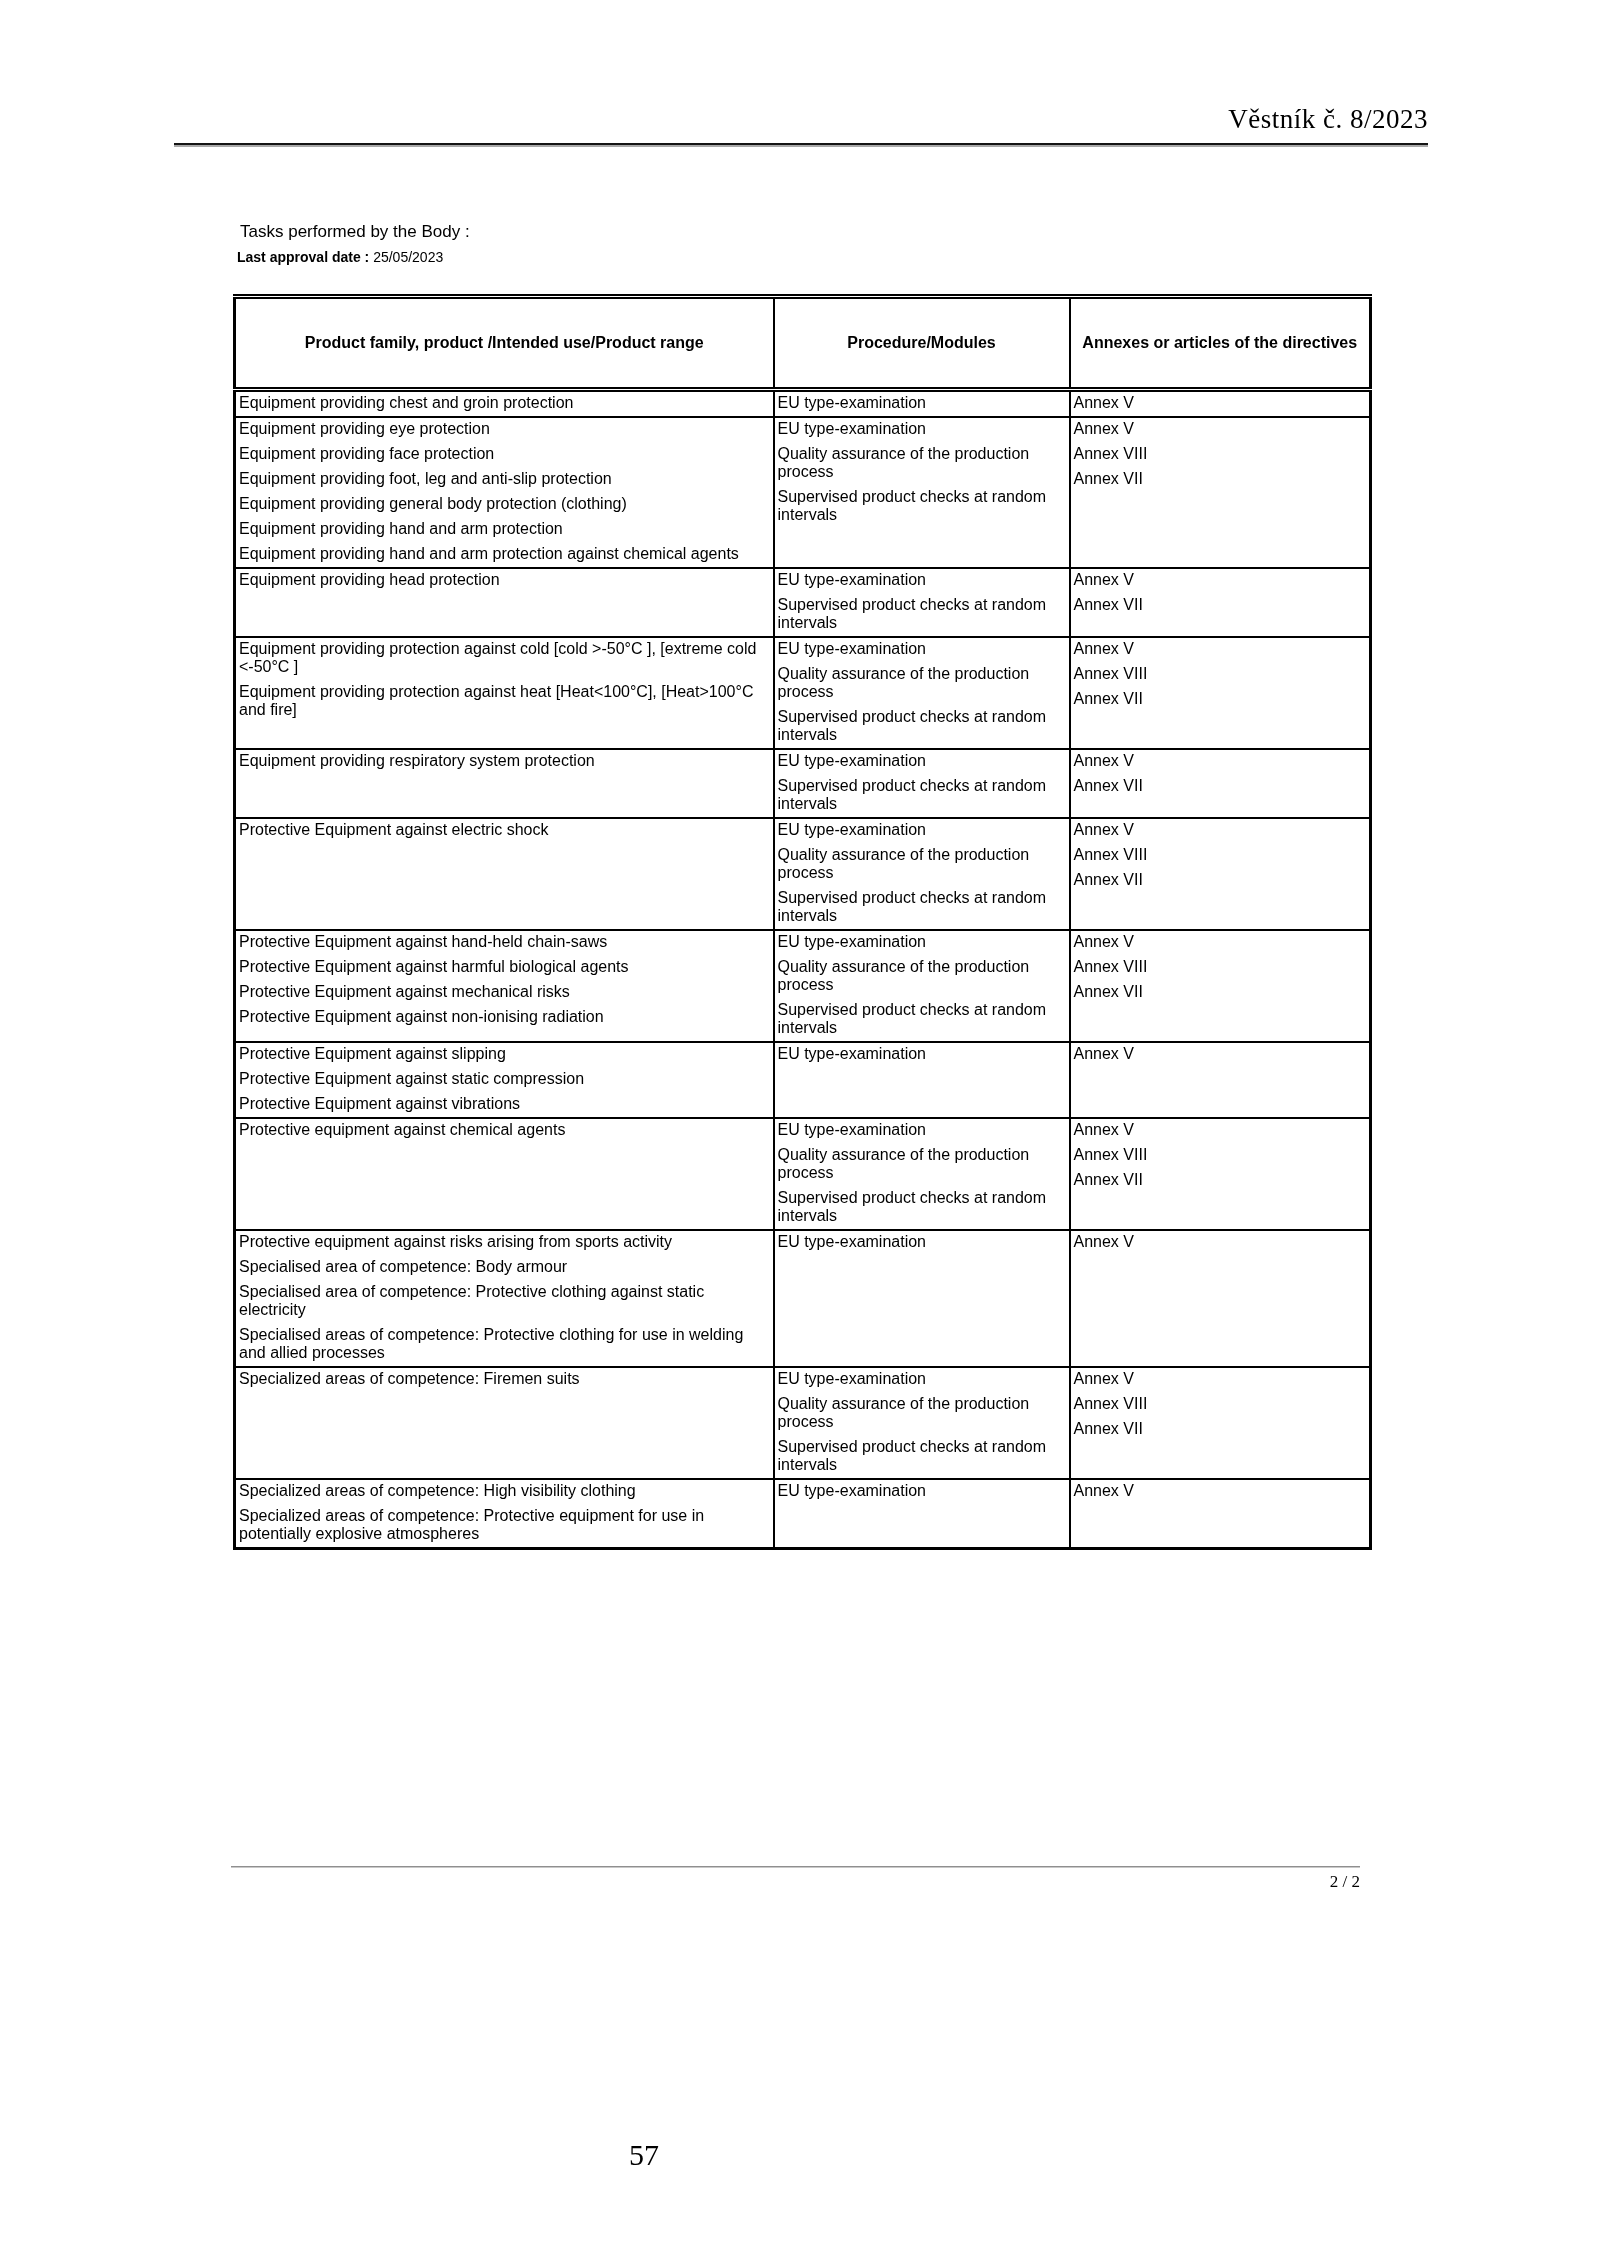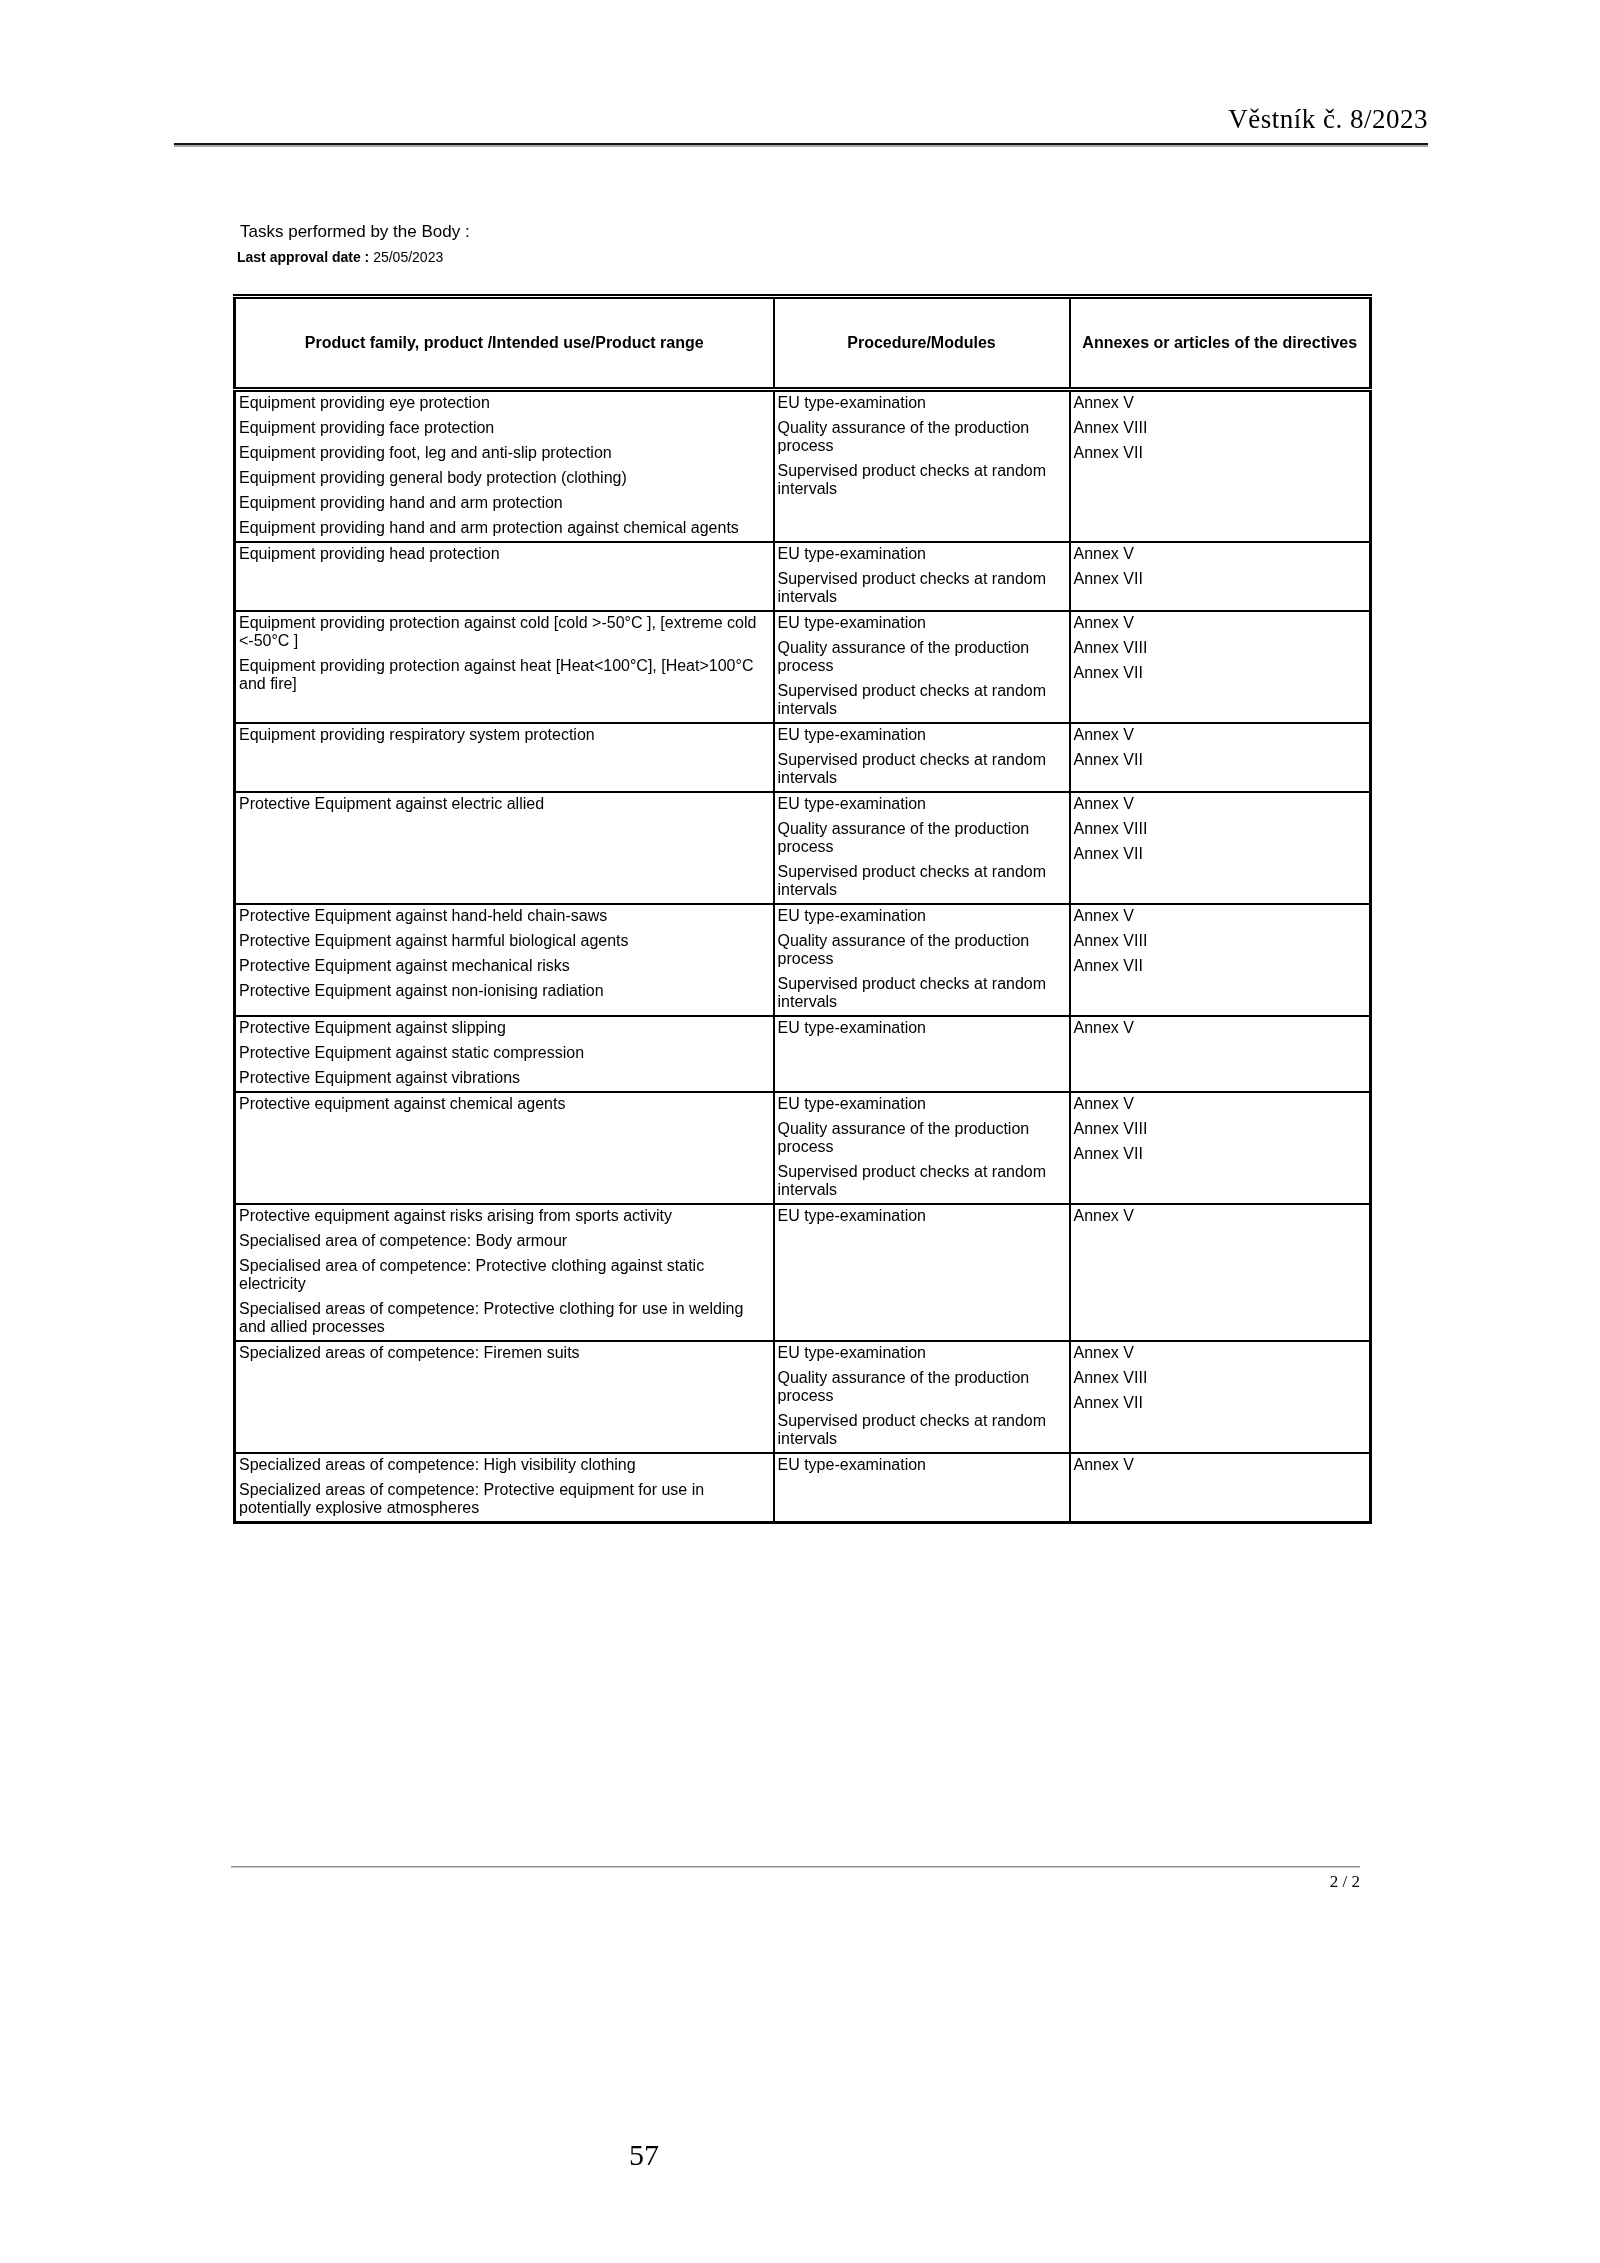--- a/index.html
+++ b/index.html
@@ -86,20 +86,31 @@
     <thead>
       <tr>
         <th>Product family, product /Intended use/Product range</th>
         <th>Procedure/Modules</th>
         <th>Annexes or articles of the directives</th>
       </tr>
     </thead>
     <tbody id="rows">
         <tr>
           <td>
+            <p>Equipment providing chest and groin protection</p>
+          </td>
+          <td>
+            <p>EU type-examination</p>
+          </td>
+          <td>
+            <p>Annex V</p>
+          </td>
+        </tr>
+        <tr>
+          <td>
             <p>Equipment providing eye protection</p>
             <p>Equipment providing face protection</p>
             <p>Equipment providing foot, leg and anti-slip protection</p>
             <p>Equipment providing general body protection (clothing)</p>
             <p>Equipment providing hand and arm protection</p>
             <p>Equipment providing hand and arm protection against chemical agents</p>
           </td>
           <td>
             <p>EU type-examination</p>
             <p>Quality assurance of the production process</p>
@@ -148,21 +159,21 @@
             <p>EU type-examination</p>
             <p>Supervised product checks at random intervals</p>
           </td>
           <td>
             <p>Annex V</p>
             <p>Annex VII</p>
           </td>
         </tr>
         <tr>
           <td>
-            <p>Protective Equipment against electric allied</p>
+            <p>Protective Equipment against electric shock</p>
           </td>
           <td>
             <p>EU type-examination</p>
             <p>Quality assurance of the production process</p>
             <p>Supervised product checks at random intervals</p>
           </td>
           <td>
             <p>Annex V</p>
             <p>Annex VIII</p>
             <p>Annex VII</p>

